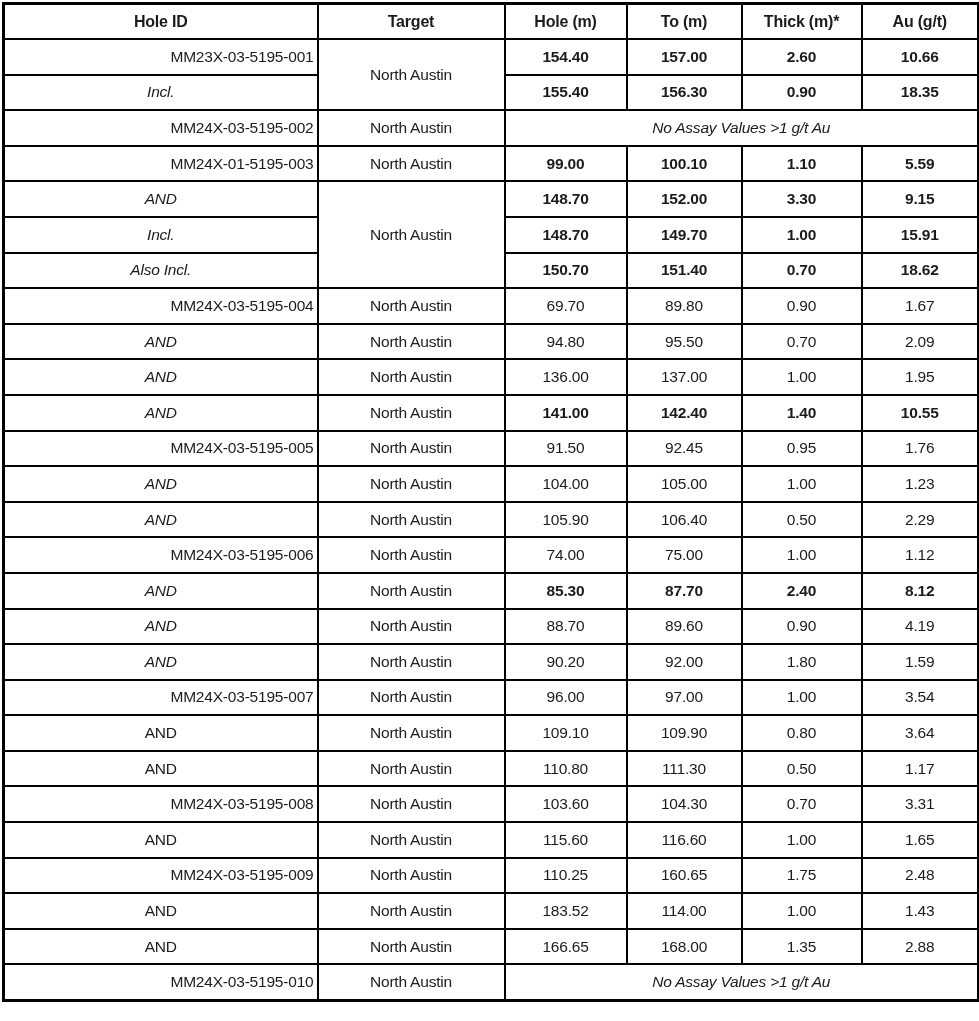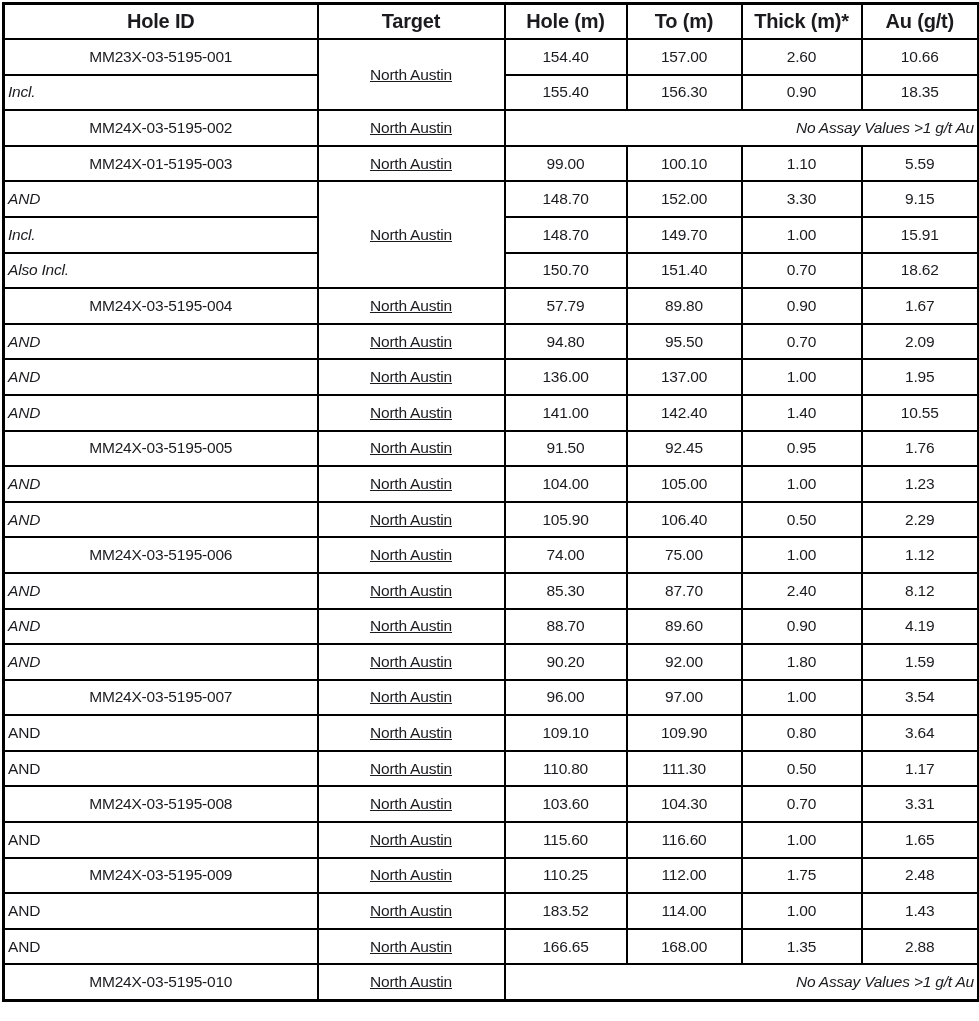--- a/index.html
+++ b/index.html
@@ -23,42 +23,42 @@
   table.assay th,
   table.assay td {
     border: 2px solid #000000;
     padding: 0 3px;
     overflow: hidden;
     white-space: nowrap;
     letter-spacing: -0.2px;
   }
   table.assay th {
     height: 33px;
-    font-size: 20px;
+    font-size: 16px;
     font-weight: bold;
     text-align: center;
   }
   table.assay td {
     height: 33.6px;
     font-size: 15.5px;
   }
   col.c-hole  { width: 314px; }
   col.c-target{ width: 187px; }
   col.c-from  { width: 122px; }
   col.c-to    { width: 115px; }
   col.c-thick { width: 120px; }
   col.c-au    { width: 117px; }
 
-  td.hole-main { text-align: center;  padding-left: 3px; }
-  td.hole-sub  { text-align: left; padding-right: 3px; }
+  td.hole-main { text-align: right;  padding-left: 3px; }
+  td.hole-sub  { text-align: center; padding-right: 3px; }
   td.italic    { font-style: italic; }
-  td.target    { text-align: center; text-decoration: underline; }
+  td.target    { text-align: center; }
   td.num       { text-align: center; }
-  td.bold      { font-weight: normal; }
-  td.note      { text-align: right; font-style: italic; }
+  td.bold      { font-weight: bold; }
+  td.note      { text-align: center; font-style: italic; }
 </style>
 </head>
 <body>
 
 <table class="assay">
   <colgroup>
     <col class="c-hole">
     <col class="c-target">
     <col class="c-from">
     <col class="c-to">
@@ -122,21 +122,21 @@
       <tr>
         <td class="hole-sub italic">Also Incl.</td>
         <td class="num bold">150.70</td>
         <td class="num bold">151.40</td>
         <td class="num bold">0.70</td>
         <td class="num bold">18.62</td>
       </tr>
       <tr>
         <td class="hole-main">MM24X-03-5195-004</td>
         <td class="target">North Austin</td>
-        <td class="num">57.79</td>
+        <td class="num">69.70</td>
         <td class="num">89.80</td>
         <td class="num">0.90</td>
         <td class="num">1.67</td>
       </tr>
       <tr>
         <td class="hole-sub italic">AND</td>
         <td class="target">North Austin</td>
         <td class="num">94.80</td>
         <td class="num">95.50</td>
         <td class="num">0.70</td>
@@ -251,21 +251,21 @@
         <td class="target">North Austin</td>
         <td class="num">115.60</td>
         <td class="num">116.60</td>
         <td class="num">1.00</td>
         <td class="num">1.65</td>
       </tr>
       <tr>
         <td class="hole-main">MM24X-03-5195-009</td>
         <td class="target">North Austin</td>
         <td class="num">110.25</td>
-        <td class="num">112.00</td>
+        <td class="num">160.65</td>
         <td class="num">1.75</td>
         <td class="num">2.48</td>
       </tr>
       <tr>
         <td class="hole-sub">AND</td>
         <td class="target">North Austin</td>
         <td class="num">183.52</td>
         <td class="num">114.00</td>
         <td class="num">1.00</td>
         <td class="num">1.43</td>

